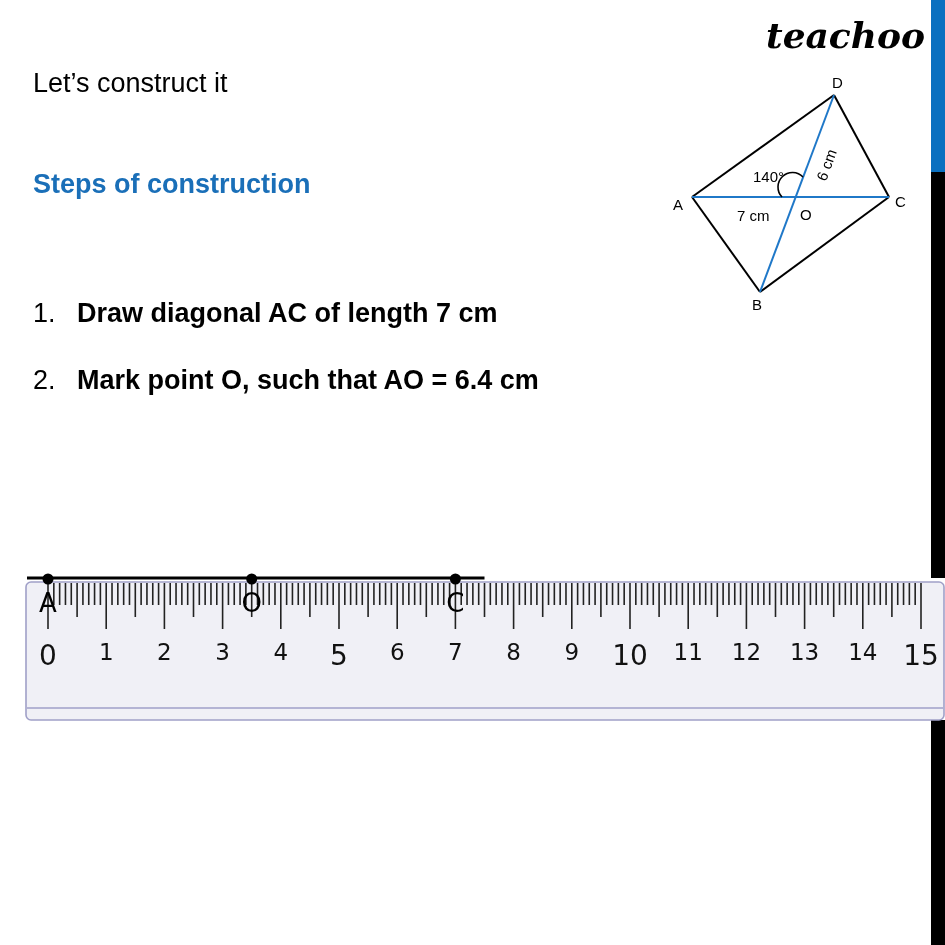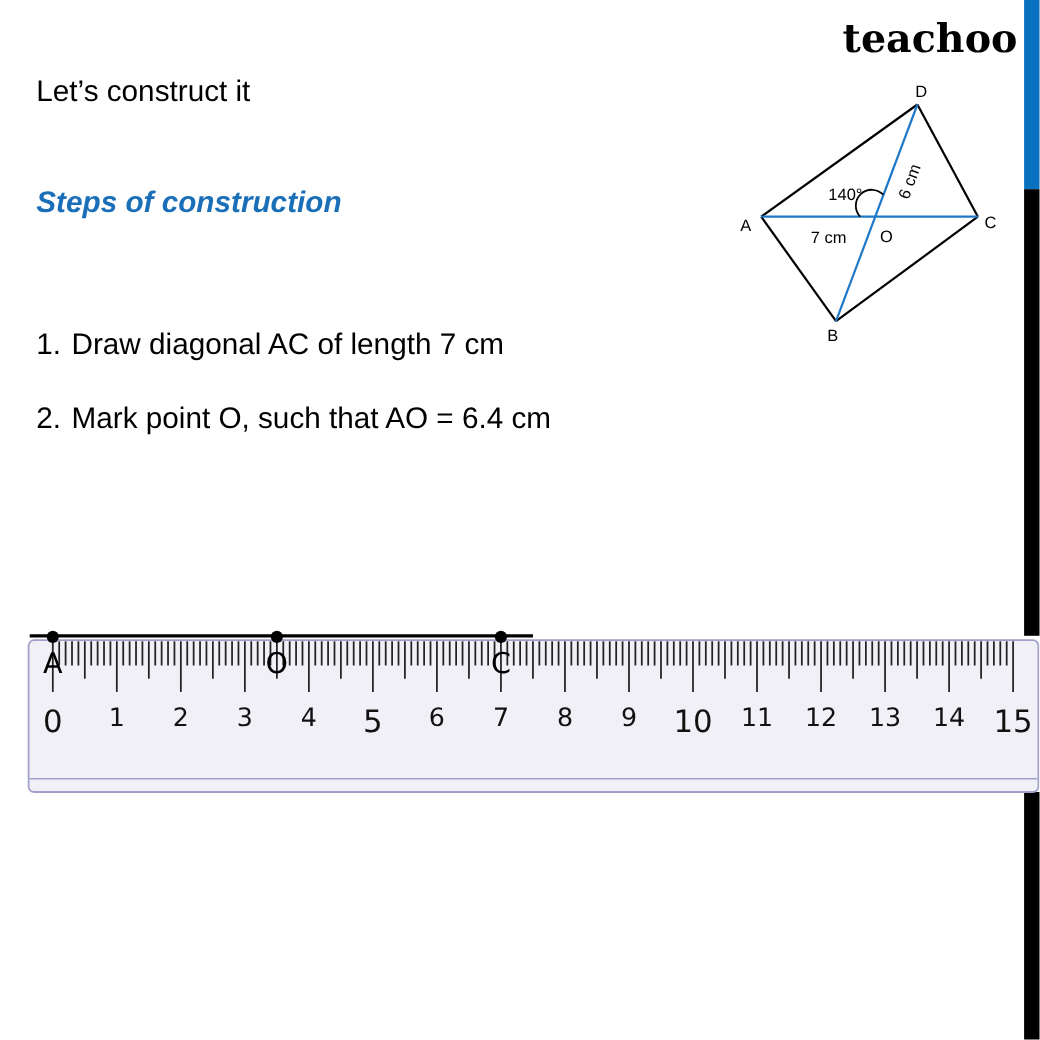--- a/index.html
+++ b/index.html
@@ -4,28 +4,28 @@
 <style>
   html, body { margin: 0; padding: 0; }
   body {
     width: 945px; height: 945px; position: relative; overflow: hidden;
     background: #ffffff;
     font-family: "Liberation Sans", "DejaVu Sans", sans-serif;
     color: #000;
   }
   .abs { position: absolute; }
   .intro { left: 33px; top: 36px; font-size: 27px; white-space: nowrap; margin-top: 32px; }
-  .steps-heading { left: 33px; top: 169px; font-size: 27px; font-weight: bold; color: #1a6fb8; white-space: nowrap; font-style: italic; }
+  .steps-heading { left: 33px; top: 169px; font-size: 27px; font-weight: bold; color: #1a6fb8; white-space: nowrap; }
   .step { font-size: 27px; white-space: nowrap; }
   .step .num { position: absolute; left: 0; }
-  .step .txt { position: absolute; left: 32px; }
+  .step .txt { position: absolute; left: 44px; font-weight: bold; }
   .step1 { left: 33px; top: 298px; }
   .step2 { left: 33px; top: 365px; }
   .logo {
-    left: 766px; top: 14px; font-size: 36px; font-weight: bold; 
+    left: 766px; top: 14px; font-size: 36px; font-weight: bold; font-style: italic;
     font-family: "DejaVu Serif", serif; letter-spacing: 0px; white-space: nowrap;
   }
   .side-strip-blue { left: 931px; top: 0; width: 14px; height: 172px; background: #0a70c0; }
   .side-strip-black1 { left: 931px; top: 172px; width: 14px; height: 406px; background: #000; }
   .side-strip-black2 { left: 931px; top: 720px; width: 14px; height: 225px; background: #000; }
   svg { position: absolute; left: 0; top: 0; }
   .fig-label { font-family: "Liberation Sans", sans-serif; font-size: 15px; fill: #000; }
   .ruler-num { font-family: "DejaVu Sans", sans-serif; fill: #111; }
   .pt-label { font-family: "DejaVu Sans", sans-serif; font-size: 26px; fill: #000; }
 </style>

